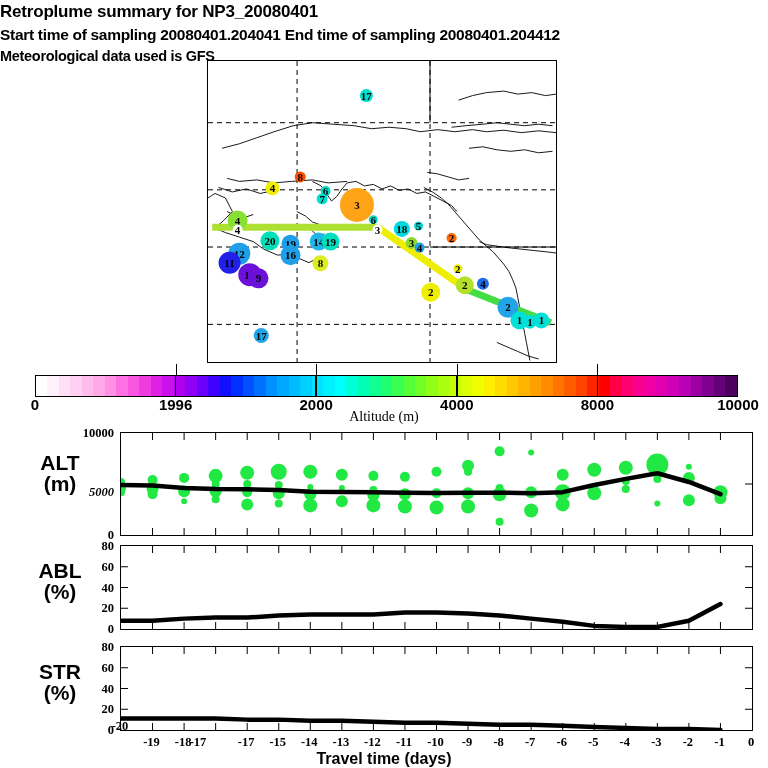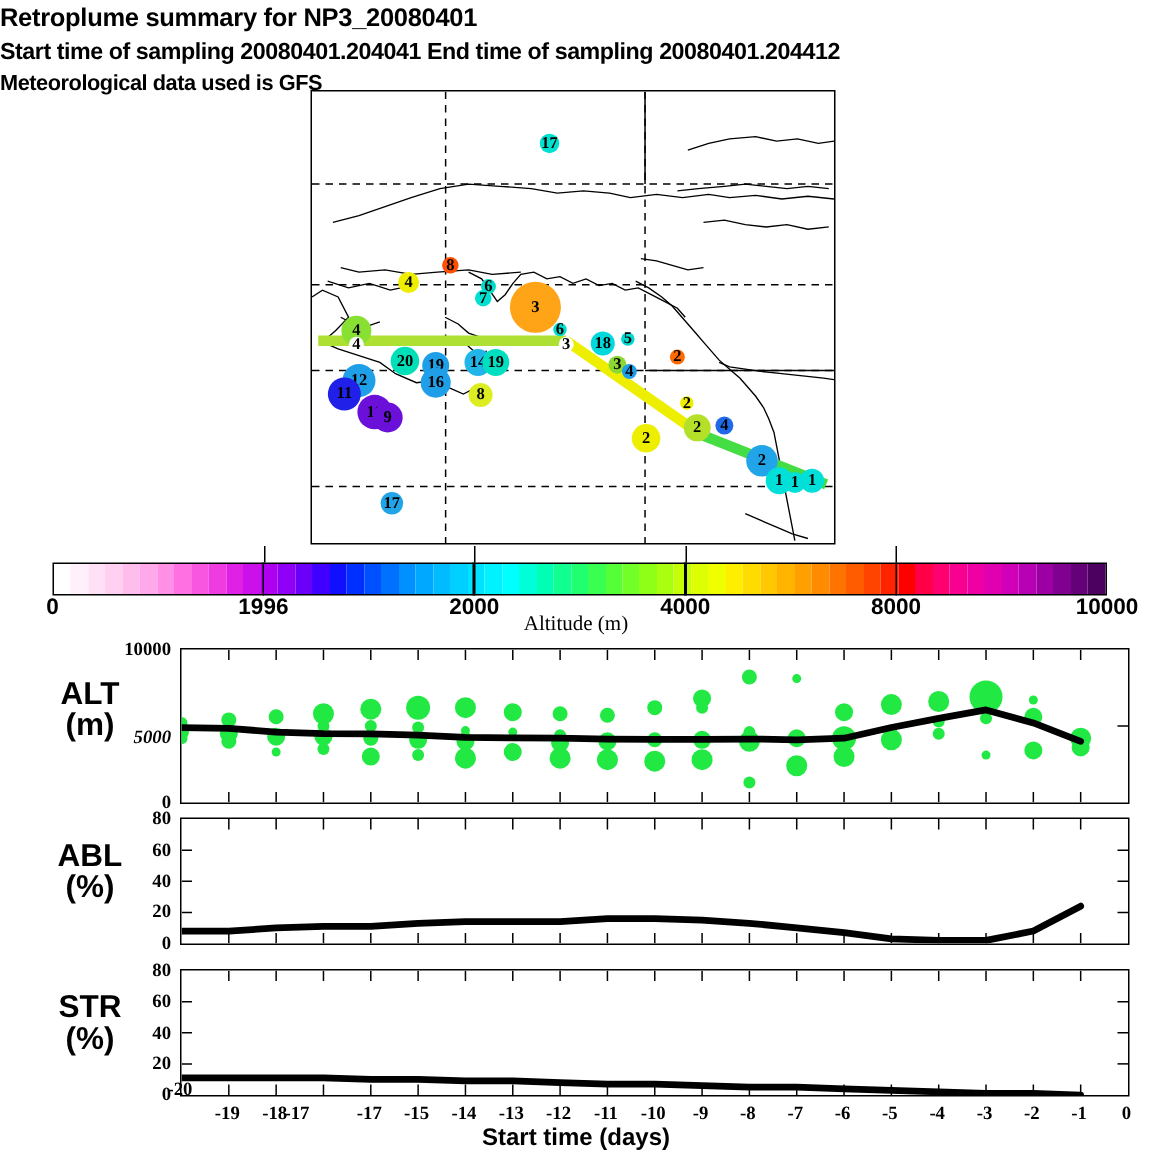--- a/index.html
+++ b/index.html
@@ -541,21 +541,21 @@
     <div class="xtxt" style="left: 656.35px; top: 735px;">-3</div>
     <div class="xtxt" style="left: 687.9px; top: 735px;">-2</div>
     <div class="xtxt" style="left: 719.45px; top: 735px;">-1</div>
     <div class="xtxt" style="left: 751px; top: 735px;">0</div>
     <div class="ytxt" style="left: 58px; top: 730px;">0</div>
     <div class="ytxt" style="left: 58px; top: 709.25px;">20</div>
     <div class="ytxt" style="left: 58px; top: 688.5px;">40</div>
     <div class="ytxt" style="left: 58px; top: 667.75px;">60</div>
     <div class="ytxt" style="left: 58px; top: 647px;">80</div>
   </div>
-<div class="abs" id="xaxis-title">Start time (days)</div>
+<div class="abs" id="xaxis-title">Travel time (days)</div>
 
 <div class="cbar-major" style="left: 174.85px;"></div>
 <div class="cbar-tick" style="left: 175.6px;"></div>
 <div class="cbar-major" style="left: 315.45px;"></div>
 <div class="cbar-tick" style="left: 316.2px;"></div>
 <div class="cbar-major" style="left: 456.05px;"></div>
 <div class="cbar-tick" style="left: 456.8px;"></div>
 <div class="cbar-major" style="left: 596.65px;"></div>
 <div class="cbar-tick" style="left: 597.4px;"></div>
 

